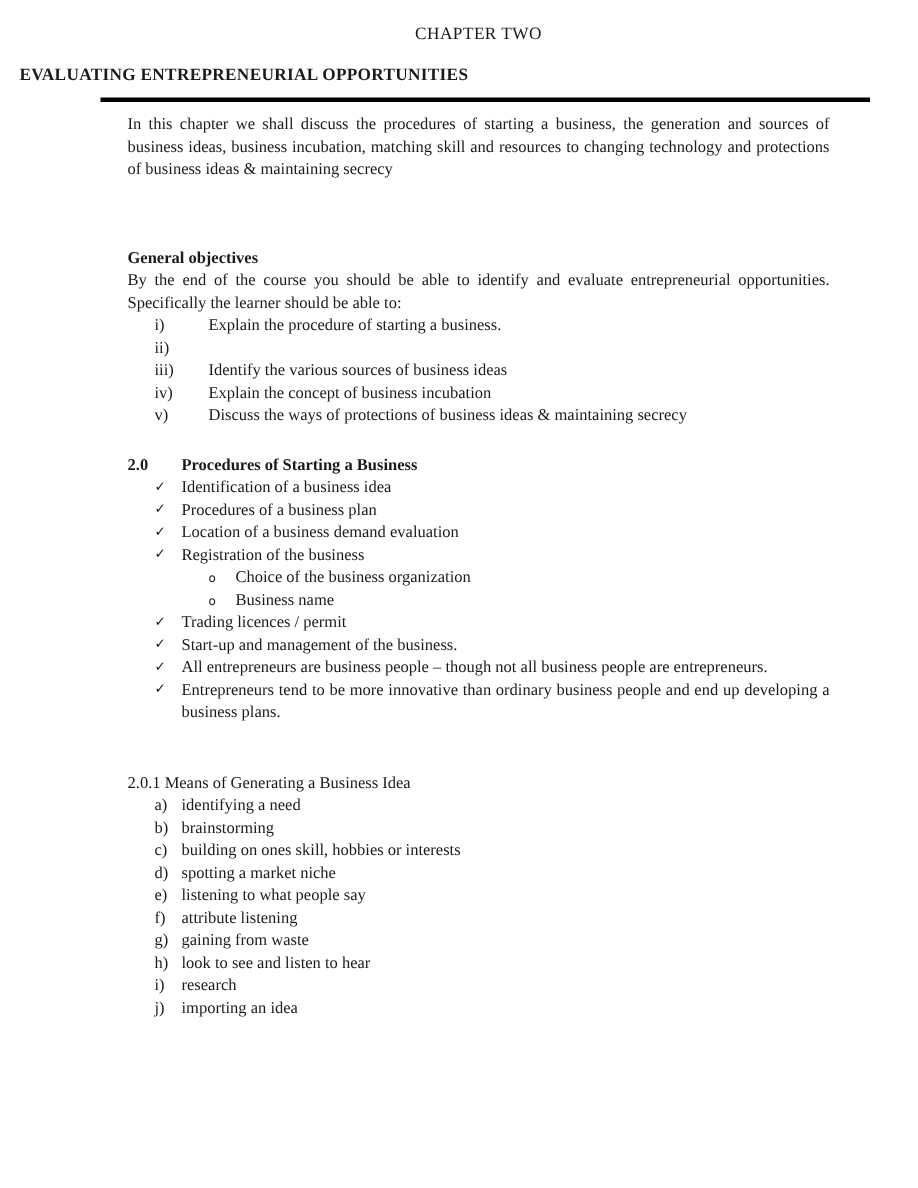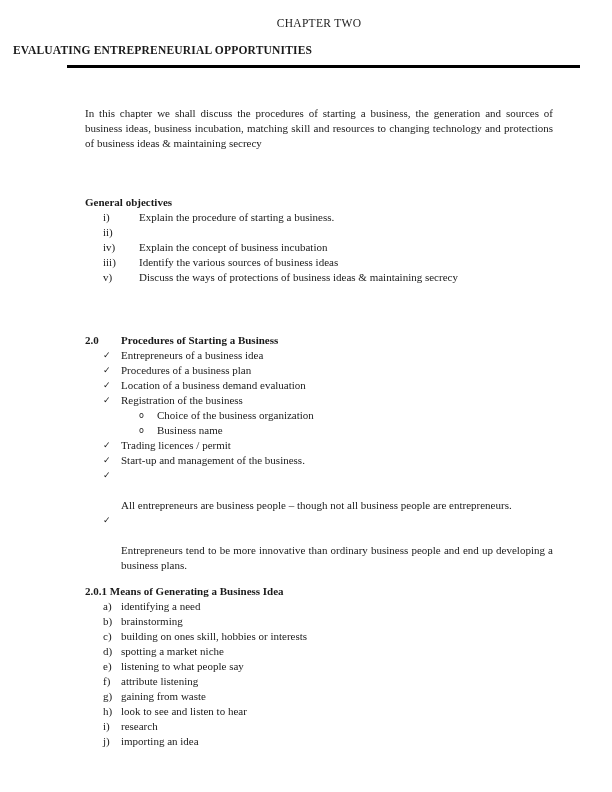--- a/index.html
+++ b/index.html
@@ -19,81 +19,82 @@
     }
     .rule {
       position: absolute; top: 65px; left: 54px; width: 513px; height: 3px; background: #000;
     }
     .content {
       position: absolute; left: 72px; top: 76px; width: 468px;
       font-family: "Liberation Serif", serif; font-size: 11px; line-height: 15px;
     }
     p { margin: 0; }
     .intro { margin-bottom: 15px; }
-    .just { text-align: justify; text-align-last: left; margin-top: 30px; }
+    .just { text-align: justify; text-align-last: left; }
     .obj-heading { font-weight: bold; margin-top: 44px; }
     .roman { list-style: none; padding: 0; margin: 0; }
     .roman li { display: flex; }
     .roman .num { width: 54px; padding-left: 18px; box-sizing: border-box; flex: 0 0 54px; }
-    .sec-heading { font-weight: bold; display: flex; margin-top: 48px; }
+    .sec-heading { font-weight: bold; display: flex; margin-top: 18px; }
     .sec-heading .sec-num { width: 36px; flex: 0 0 36px; }
     .checks { list-style: none; padding: 0; margin: 0; }
     .checks li { display: flex; }
     .checks .tick { width: 36px; flex: 0 0 36px; padding-left: 18px; box-sizing: border-box; font-family: "DejaVu Sans", sans-serif; font-size: 9px; }
     .checks .txt { flex: 1; }
     .sub { list-style: none; padding: 0; margin: 0; }
     .sub li { display: flex; padding-left: 54px; }
     .sub .bullet { width: 18px; flex: 0 0 18px; font-family: "DejaVu Sans", sans-serif; font-size: 8px; }
-    .sub2-heading { font-weight: bold; margin-top: 11px; }
+    .sub2-heading { font-weight: normal; margin-top: 32px; }
     .alpha { list-style: none; padding: 0; margin: 0; }
     .alpha li { display: flex; }
     .alpha .lbl { width: 36px; flex: 0 0 36px; padding-left: 18px; box-sizing: border-box; }
   </style>
 </head>
 <body>
 
 <div class="page">
   <div class="chapter">CHAPTER TWO</div>
   <div class="title">EVALUATING ENTREPRENEURIAL OPPORTUNITIES</div>
   <div class="rule"></div>
 
   <div class="content">
     <p class="intro just">In this chapter we shall discuss the procedures of starting a business, the generation and sources of business ideas, business incubation, matching skill and resources to changing technology and protections of business ideas &amp; maintaining secrecy</p>
 
     <p class="obj-heading">General objectives</p>
+    <p class="just">By the end of the course you should be able to identify and evaluate entrepreneurial opportunities. Specifically the learner should be able to:</p>
     <ul class="roman">
       <li>
           <span class="num">i)</span>
           <span>Explain the procedure of starting a business.</span>
         </li>
       <li>
           <span class="num">ii)</span>
         </li>
       <li>
+          <span class="num">iii)</span>
+          <span>Identify the various sources of business ideas</span>
+        </li>
+      <li>
           <span class="num">iv)</span>
           <span>Explain the concept of business incubation</span>
-        </li>
-      <li>
-          <span class="num">iii)</span>
-          <span>Identify the various sources of business ideas</span>
         </li>
       <li>
           <span class="num">v)</span>
           <span>Discuss the ways of  protections of business ideas &amp; maintaining secrecy</span>
         </li>
     </ul>
 
     <div class="sec-heading">
       <span class="sec-num">2.0</span>
       <span>Procedures of Starting a Business</span>
     </div>
     <ul class="checks">
       <li>
           <span class="tick">✓</span>
-          <span class="txt">Entrepreneurs of a business idea</span>
+          <span class="txt">Identification of a business idea</span>
         </li>
       <li>
           <span class="tick">✓</span>
           <span class="txt">Procedures of a business plan</span>
         </li>
       <li>
           <span class="tick">✓</span>
           <span class="txt">Location of a business demand evaluation</span>
         </li>
       <li>

